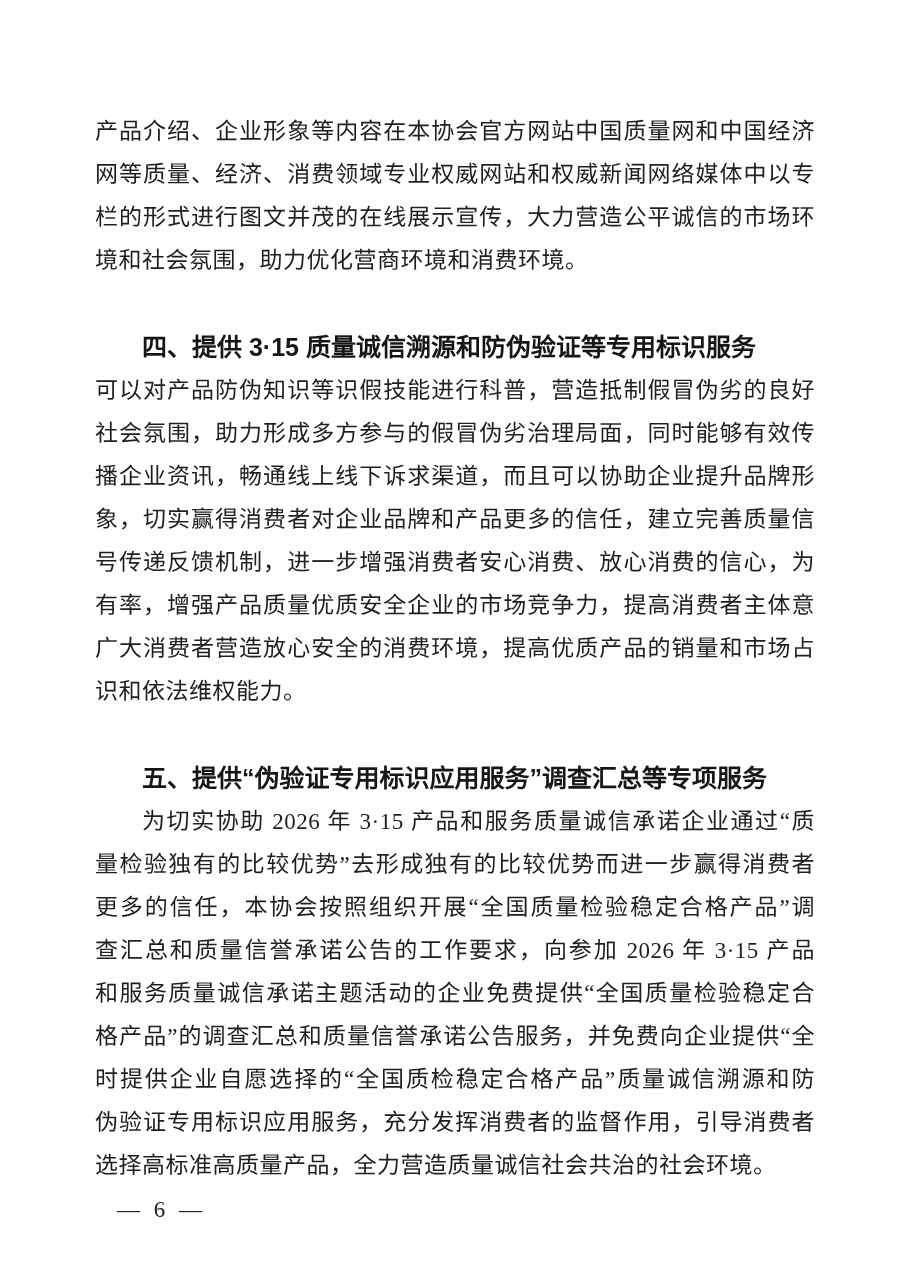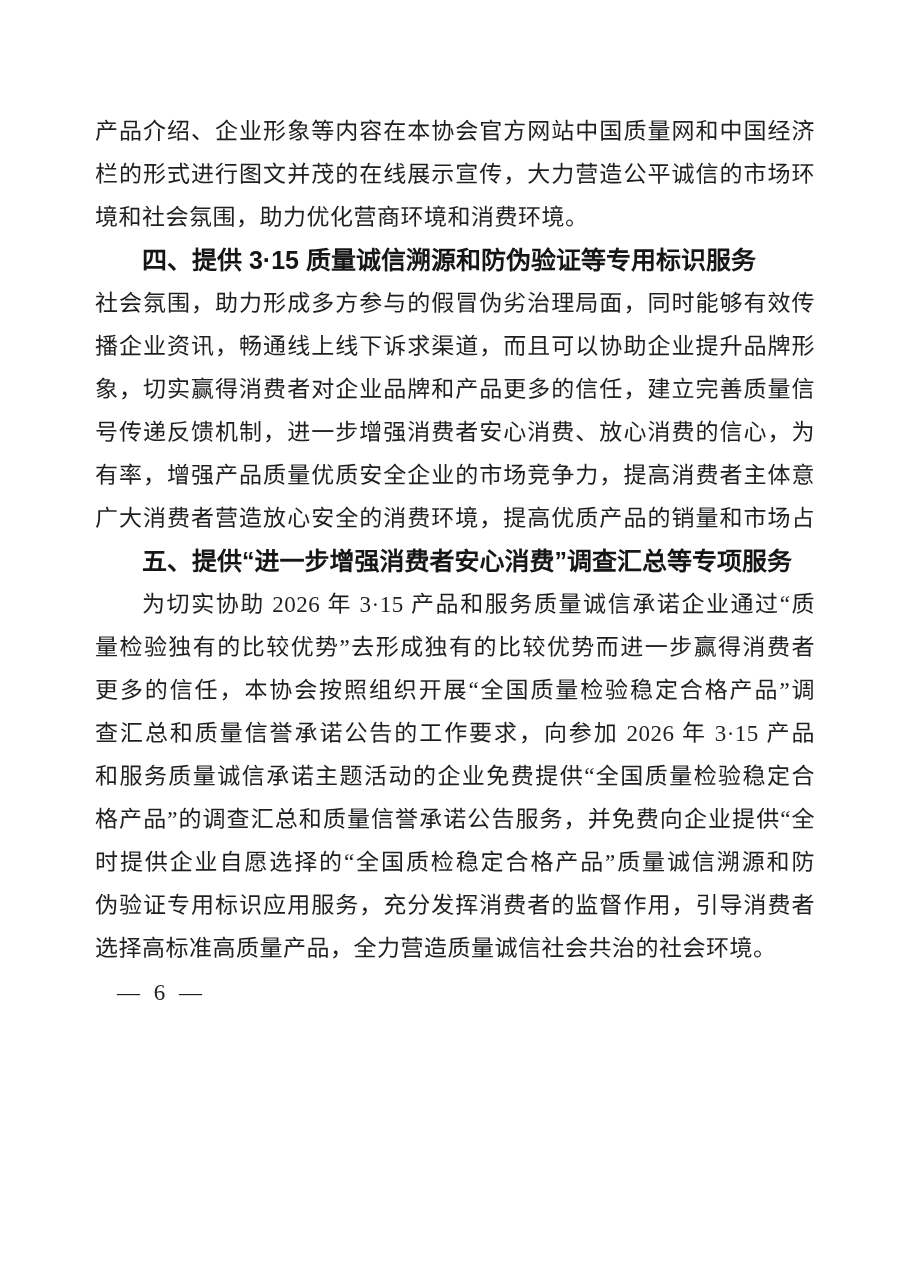--- a/index.html
+++ b/index.html
@@ -42,51 +42,55 @@
   .heading {
     font-family: "Liberation Sans", "DejaVu Sans", sans-serif;
     font-weight: 700;
     font-size: 25px;
     line-height: 43px;
     height: 43px;
     text-indent: 47px;
     white-space: nowrap;
     overflow: hidden;
     color: #161616;
+    margin-top: 44px;
   }
   .page-number {
     margin-top: 5px;
     margin-left: 22px;
     font-size: 23px;
     line-height: 36px;
     letter-spacing: 4px;
     text-align: left;
     text-align-last: left;
   }
 </style>
 </head>
 <body>
 
 <div class="page">
   <div class="content">
 
     <div class="line">产品介绍、企业形象等内容在本协会官方网站中国质量网和中国经济</div>
+    <div class="line">网等质量、经济、消费领域专业权威网站和权威新闻网络媒体中以专</div>
     <div class="line">栏的形式进行图文并茂的在线展示宣传，大力营造公平诚信的市场环</div>
     <div class="line last-line">境和社会氛围，助力优化营商环境和消费环境。</div>
 
     <div class="heading">四、提供 3·15 质量诚信溯源和防伪验证等专用标识服务</div>
 
+    <div class="line">可以对产品防伪知识等识假技能进行科普，营造抵制假冒伪劣的良好</div>
     <div class="line">社会氛围，助力形成多方参与的假冒伪劣治理局面，同时能够有效传</div>
     <div class="line">播企业资讯，畅通线上线下诉求渠道，而且可以协助企业提升品牌形</div>
     <div class="line">象，切实赢得消费者对企业品牌和产品更多的信任，建立完善质量信</div>
     <div class="line">号传递反馈机制，进一步增强消费者安心消费、放心消费的信心，为</div>
     <div class="line">有率，增强产品质量优质安全企业的市场竞争力，提高消费者主体意</div>
     <div class="line">广大消费者营造放心安全的消费环境，提高优质产品的销量和市场占</div>
+    <div class="line last-line">识和依法维权能力。</div>
 
-    <div class="heading">五、提供“进一步增强消费者安心消费”调查汇总等专项服务</div>
+    <div class="heading">五、提供“伪验证专用标识应用服务”调查汇总等专项服务</div>
 
     <div class="line first-line">为切实协助 2026 年 3·15 产品和服务质量诚信承诺企业通过“质</div>
     <div class="line">量检验独有的比较优势”去形成独有的比较优势而进一步赢得消费者</div>
     <div class="line">更多的信任，本协会按照组织开展“全国质量检验稳定合格产品”调</div>
     <div class="line">查汇总和质量信誉承诺公告的工作要求，向参加 2026 年 3·15 产品</div>
     <div class="line">和服务质量诚信承诺主题活动的企业免费提供“全国质量检验稳定合</div>
     <div class="line">格产品”的调查汇总和质量信誉承诺公告服务，并免费向企业提供“全</div>
     <div class="line">时提供企业自愿选择的“全国质检稳定合格产品”质量诚信溯源和防</div>
     <div class="line">伪验证专用标识应用服务，充分发挥消费者的监督作用，引导消费者</div>
     <div class="line last-line">选择高标准高质量产品，全力营造质量诚信社会共治的社会环境。</div>

